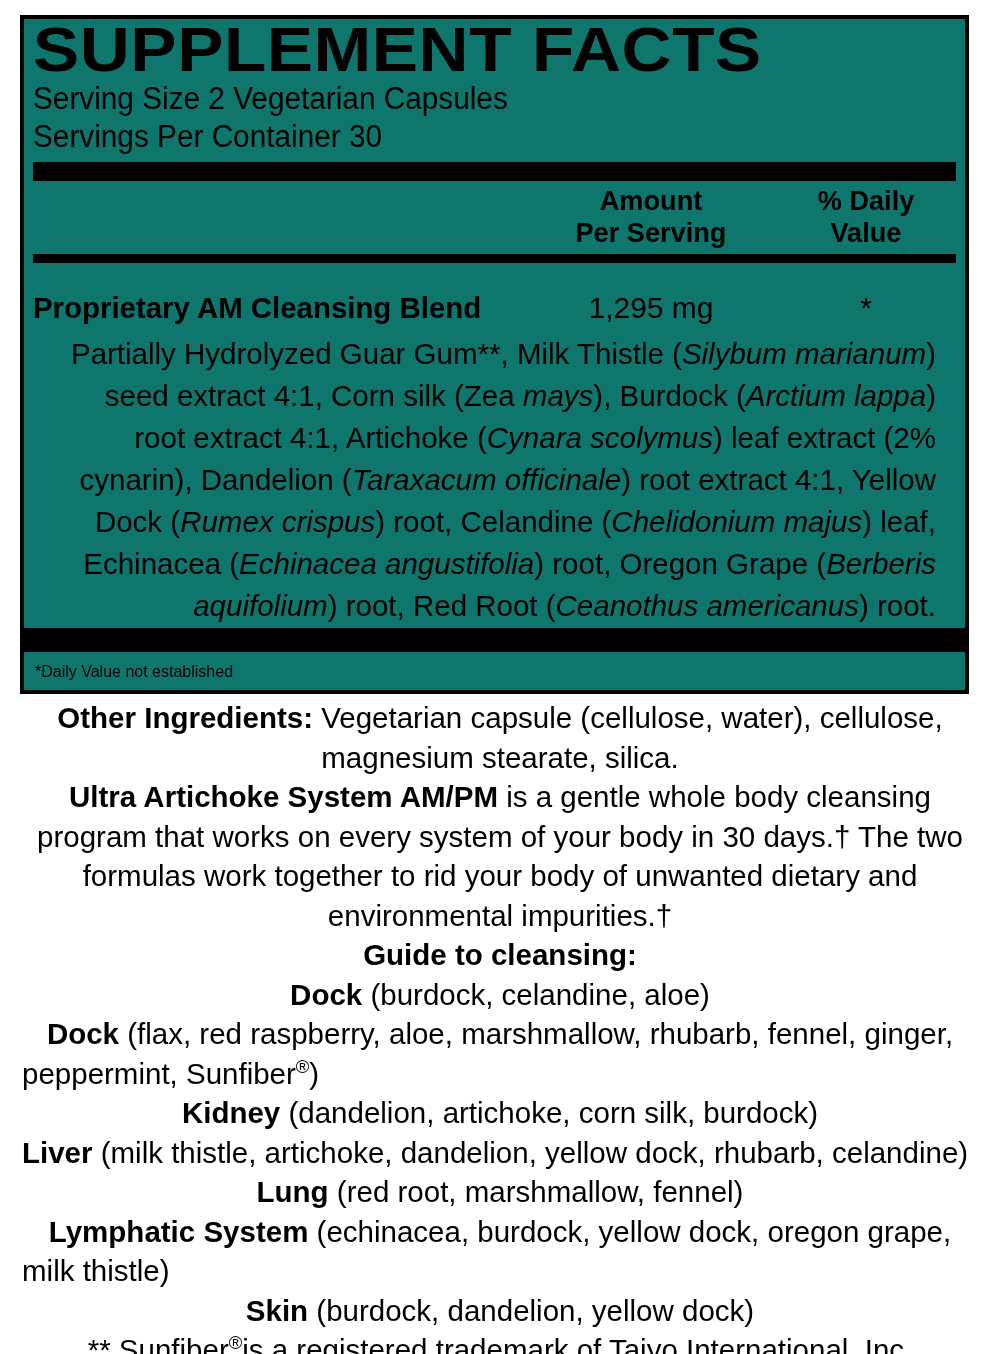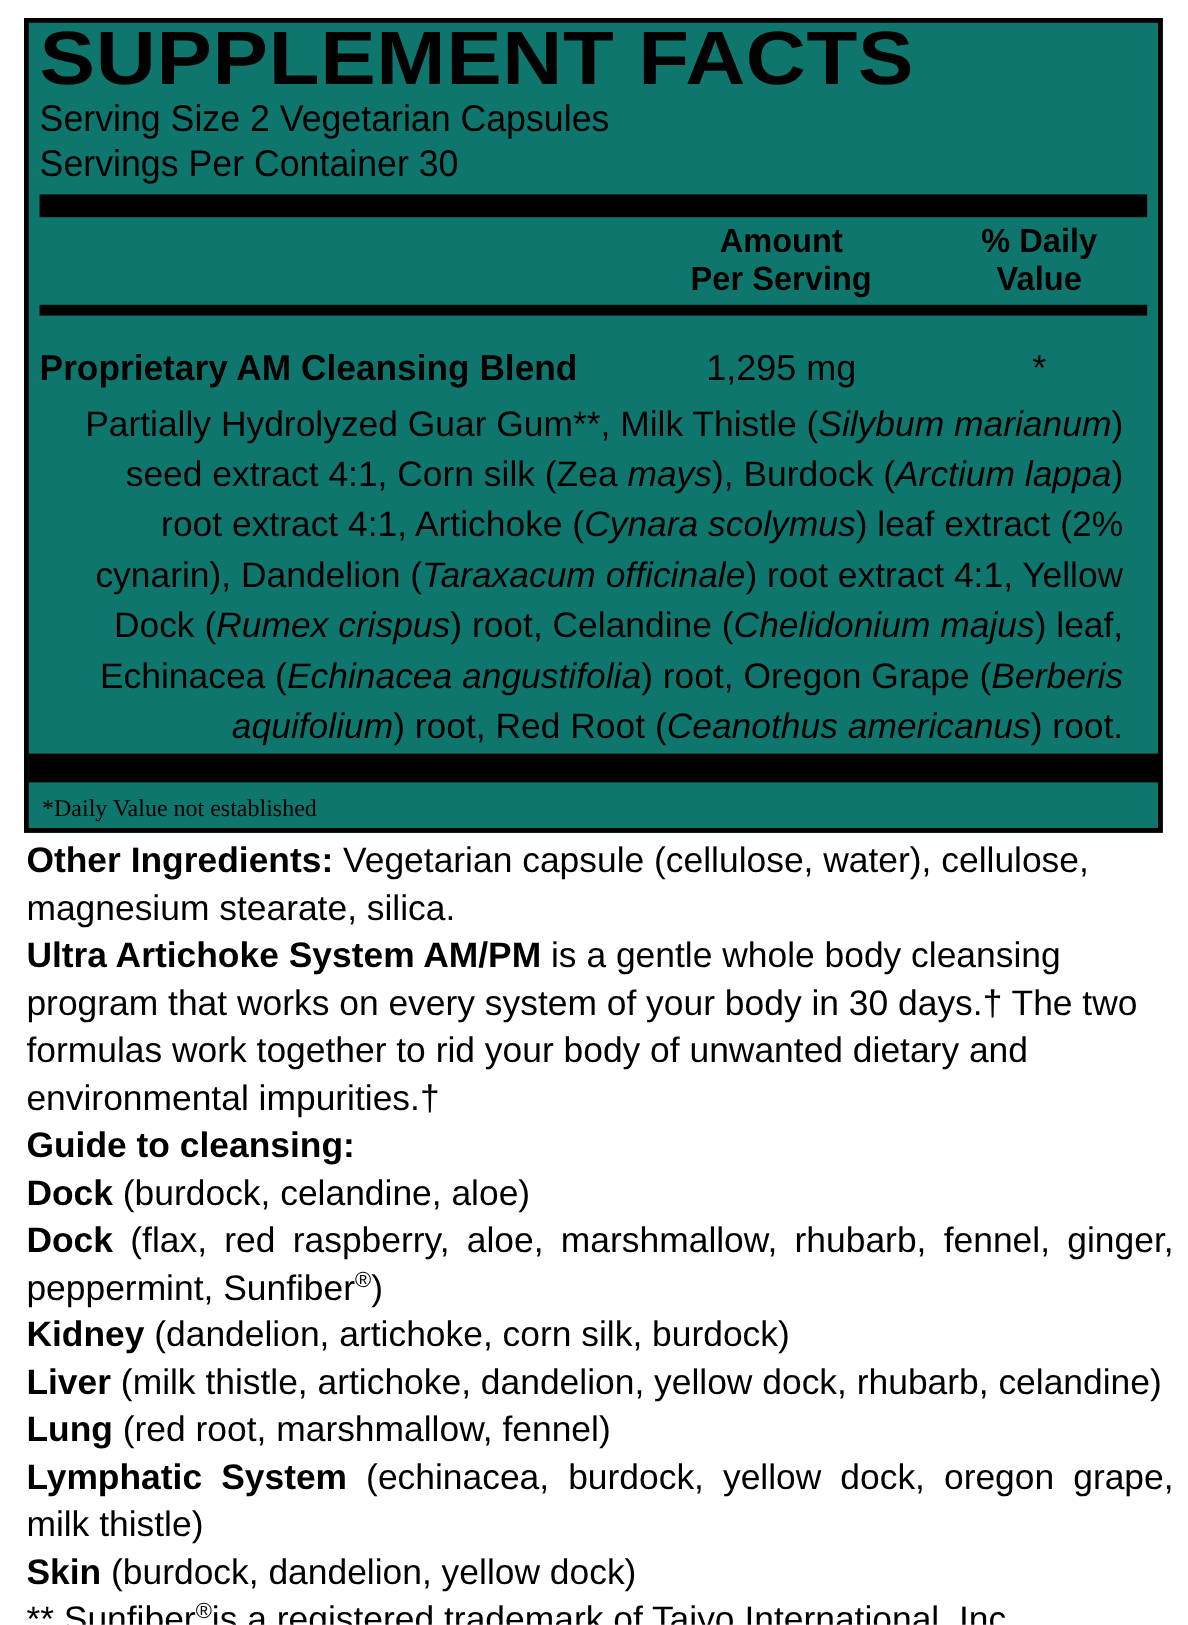--- a/index.html
+++ b/index.html
@@ -116,37 +116,37 @@
   
   .ingredients {
     font-size: 29.5px;
     line-height: 1.425;
     margin: 8px 20px 0 32px;
     text-align: right;
   }
   .ingredients i { font-style: italic; }
 
   .dv-note {
-    font-size: 20px;
+    font-size: 16px;
     line-height: 1.1;
     padding: 6px 0 0 2px;
-    font-family: Liberation Serif, serif;
   }
 
   
   .body-copy {
     position: absolute;
     left: 22px;
     top: 698px;
     width: 956px;
     font-size: 29.5px;
     line-height: 1.34;
   }
   .body-copy p {
     margin: 0;
+    text-align: center;
   }
   .b { font-weight: bold; }
   .just {
     text-align: justify;
     text-align-last: left;
   }
   sup.reg {
     font-size: 0.62em;
     vertical-align: super;
     line-height: 0;

